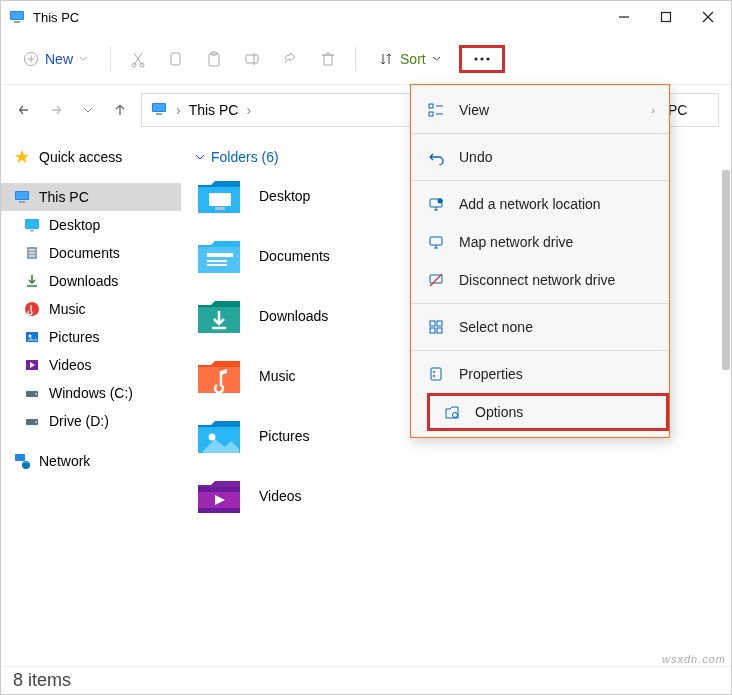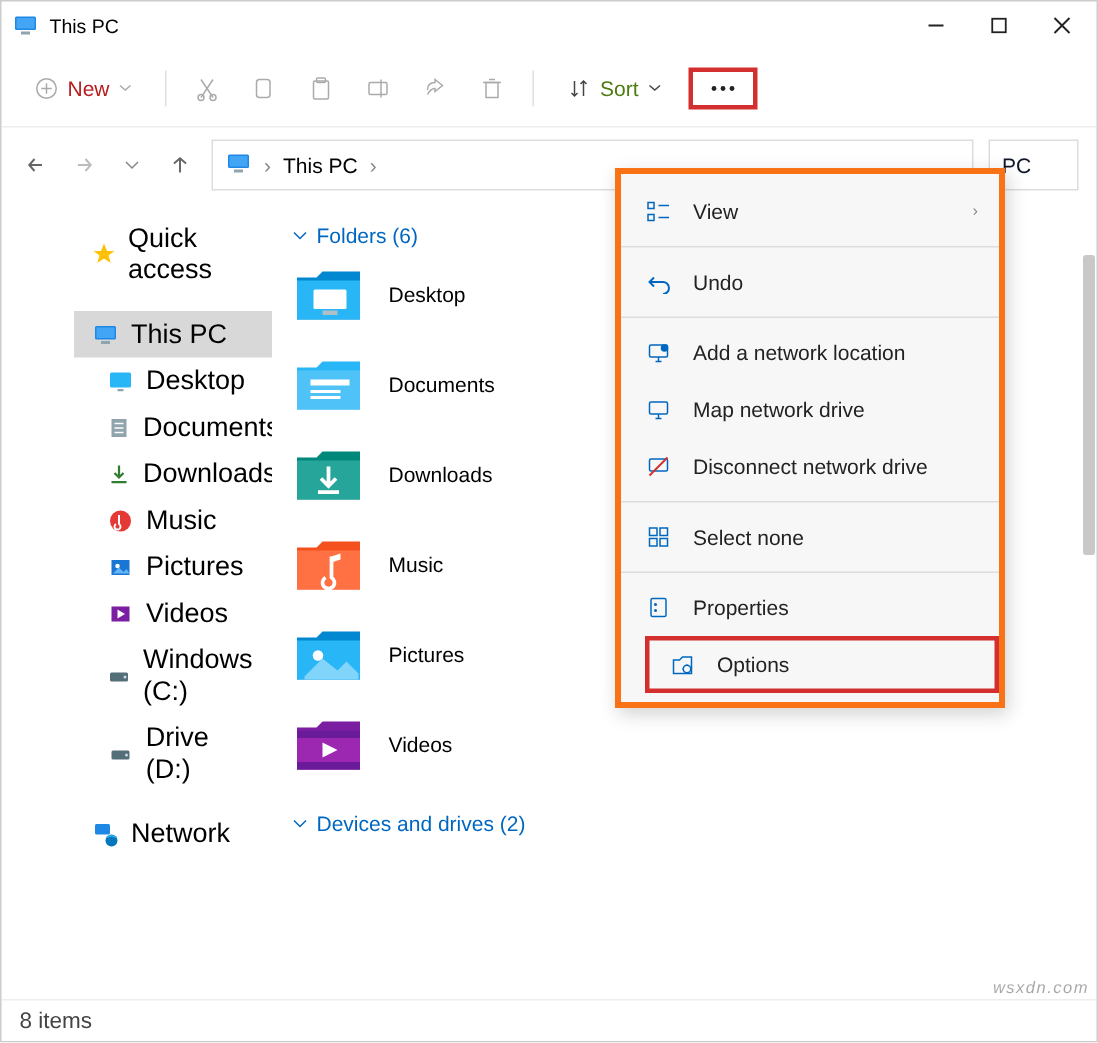--- a/index.html
+++ b/index.html
@@ -4,45 +4,45 @@
 <style>
   * { box-sizing: border-box; font-family: "Segoe UI", sans-serif; }
   body { margin: 0; background: #fff; width: 732px; height: 695px; overflow: hidden; position: relative; }
   .window { width: 732px; height: 695px; border: 1px solid #ccc; display: flex; flex-direction: column; background: #fff; }
   .titlebar { height: 32px; display: flex; align-items: center; padding: 0 8px; }
   .titlebar .icon { width: 16px; height: 16px; margin-right: 8px; }
   .titlebar .title { font-size: 13px; flex: 1; }
   .winbtns { display: flex; gap: 28px; padding-right: 8px; }
   .winbtn { width: 14px; height: 14px; display: flex; align-items: center; justify-content: center; cursor: default; }
   .toolbar { height: 52px; display: flex; align-items: center; padding: 0 12px; border-bottom: 1px solid #eee; gap: 8px; }
-  .tbtn { display: flex; align-items: center; gap: 6px; padding: 6px 10px; color: #b91c1c; font-size: 14px; cursor: default; }
+  .tbtn { display: flex; align-items: center; gap: 6px; padding: 6px 10px; color: #1d4ed8; font-size: 14px; cursor: default; }
   .tbtn.icon-only { padding: 6px; }
   .divider { width: 1px; height: 24px; background: #e0e0e0; margin: 0 4px; }
   .sort { color: #4d7c0f; }
   .more { border: 3px solid #d32f2f; padding: 4px 10px; }
   .navrow { height: 50px; display: flex; align-items: center; padding: 0 12px; gap: 10px; }
   .navbtn { width: 22px; height: 22px; display: flex; align-items: center; justify-content: center; color: #666; }
   .addrbar { flex: 1; height: 34px; border: 1px solid #ddd; display: flex; align-items: center; padding: 0 8px; gap: 8px; font-size: 14px; }
   .searchbox { width: 60px; height: 34px; border: 1px solid #ddd; display: flex; align-items: center; padding: 0 8px; font-size: 14px; color: #0f172a; text-align: center; }
   .body { flex: 1; display: flex; overflow: hidden; }
   .sidebar { width: 180px; padding: 8px 0; overflow-y: auto; }
-  .navitem { display: flex; align-items: center; gap: 8px; padding: 5px 8px 5px 22px; font-size: 18px; cursor: default; margin-left: 48px; }
+  .navitem { display: flex; align-items: center; gap: 8px; padding: 5px 8px 5px 22px; font-size: 14px; cursor: default; }
   .navitem.top { padding-left: 12px; font-weight: 400; }
   .navitem.selected { background: #d8d8d8; }
   .navitem .ic { width: 18px; height: 18px; display: flex; align-items: center; justify-content: center; }
   .navgap { height: 12px; }
   .content { flex: 1; padding: 8px 0 0 14px; position: relative; overflow: hidden; }
   .grouphdr { color: #0067c0; font-size: 14px; display: flex; align-items: center; gap: 6px; padding: 6px 0 10px 0; }
   .folders { display: flex; flex-direction: column; gap: 18px; }
   .fitem { display: flex; align-items: center; gap: 16px; }
   .fic { width: 48px; height: 42px; }
   .flabel { font-size: 14px; }
-  .status { height: 28px; border-top: 1px solid #eee; display: flex; align-items: center; padding: 0 12px; font-size: 15px; color: #444; }
+  .status { height: 28px; border-top: 1px solid #eee; display: flex; align-items: center; padding: 0 12px; font-size: 18px; color: #444; }
   .scrollbar { position: absolute; right: 2px; top: 170px; width: 8px; height: 200px; background: #c8c8c8; border-radius: 2px; }
-  .menu { position: absolute; left: 410px; top: 112px; width: 260px; background: #f7f7f7; border: 4px solid #f97316; box-shadow: 2px 4px 12px rgba(0,0,0,0.18); padding: 6px 0; }
+  .menu { position: absolute; left: 410px; top: 84px; width: 260px; background: #f7f7f7; border: 1px solid #f97316; box-shadow: 2px 4px 12px rgba(0,0,0,0.18); padding: 6px 0; }
   .mitem { display: flex; align-items: center; gap: 14px; padding: 10px 16px; font-size: 14px; color: #222; cursor: default; position: relative; }
   .mitem .mic { width: 18px; height: 18px; display: flex; align-items: center; justify-content: center; color: #0067c0; }
   .mitem .chev { position: absolute; right: 14px; color: #888; font-size: 11px; }
   .msep { height: 1px; background: #ddd; margin: 4px 0; }
   .mitem.highlight { outline: 3px solid #d32f2f; outline-offset: -3px; margin-left: 16px; }
   .watermark { position: absolute; right: 6px; bottom: 30px; font-size: 11px; color: rgba(0,0,0,0.35); letter-spacing: 1px; font-style: italic; }
 </style>
 </head>
 <body>
 
@@ -349,26 +349,20 @@
           <span class="fic"><svg width="48" height="42">
                 <path d="M3 10 L16 10 L20 6 L45 6 L45 38 L3 38 Z" fill="#7b1fa2"></path>
                 <rect x="3" y="12" width="42" height="26" fill="#9c27b0"></rect>
                 <rect x="3" y="12" width="42" height="5" fill="#6a1b9a"></rect>
                 <rect x="3" y="33" width="42" height="5" fill="#6a1b9a"></rect>
                 <path d="M20 20 L30 25 L20 30 Z" fill="#fff"></path>
               </svg></span>
           <span class="flabel">Videos</span>
         </div>
       </div>
-      <div class="grouphdr" style="margin-top:18px;">
-        <svg width="10" height="10">
-            <path d="M1 3 L5 7 L9 3" fill="none" stroke="#0067c0"></path>
-          </svg>
-        <span>Devices and drives (2)</span>
-      </div>
     </div>
   </div>
 
   <div class="status">
     <span>8 items</span>
   </div>
 
   <div class="scrollbar"></div>
 </div>
 

